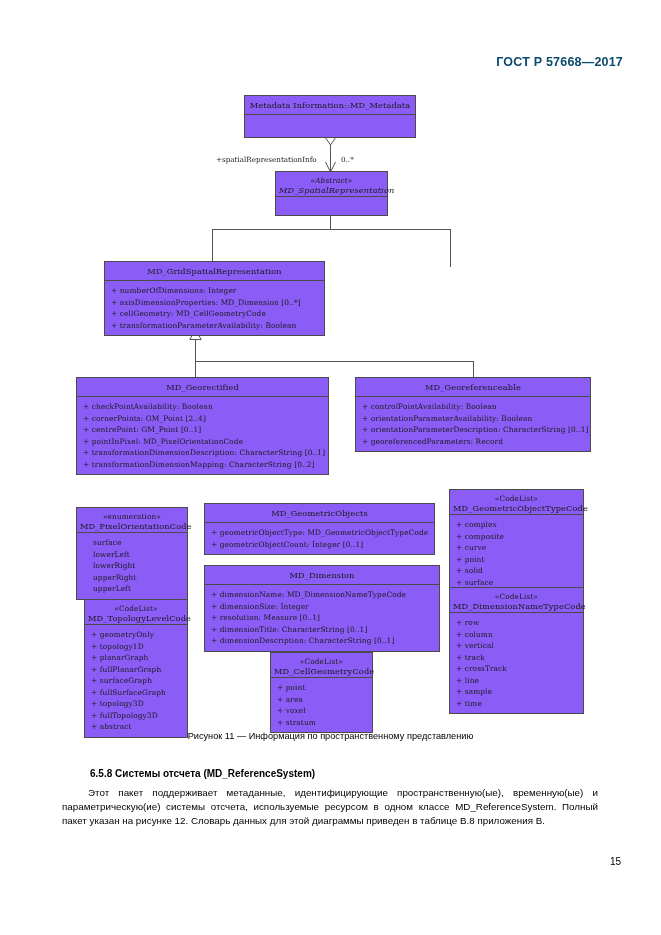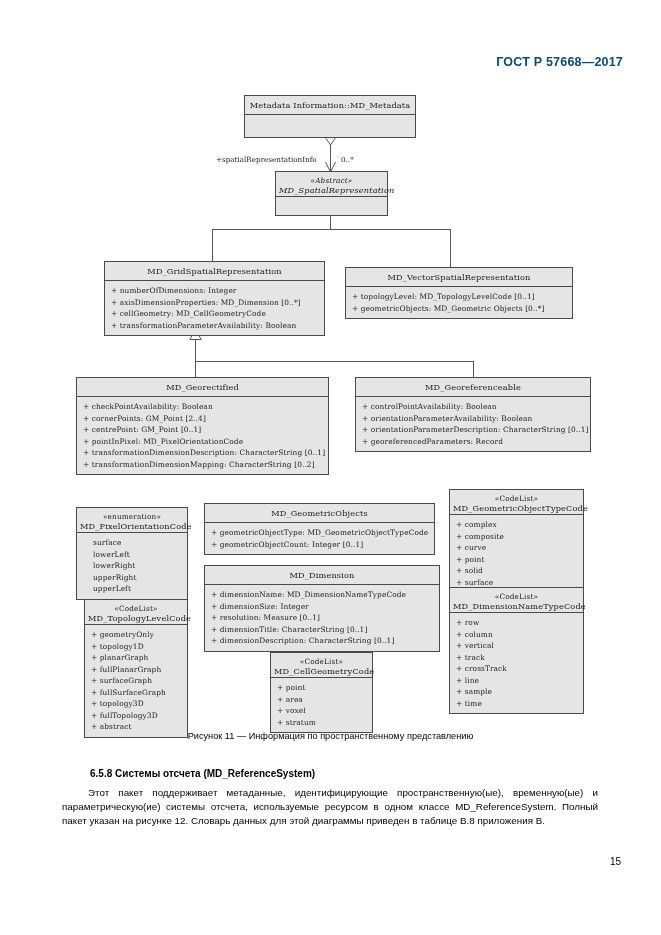--- a/index.html
+++ b/index.html
@@ -28,21 +28,21 @@
     font-size: 12.5px;
     font-weight: bold;
     letter-spacing: 0.2px;
     color: #0c4a6e;
   }
 
   
   .uml-box {
     position: absolute;
     border: 1px solid #4a4a4a;
-    background: #e5e5e5;
+    background: #8b5cf6;
     box-sizing: border-box;
     z-index: 3;
   }
   .uml-title {
     text-align: center;
     font-size: 8.2px;
     padding: 4px 3px 4px 3px;
     font-family: "DejaVu Serif", serif;
     letter-spacing: 0.15px;
     color: #1a1a1a;
@@ -208,28 +208,20 @@
     <div class="uml-title">MD_GridSpatialRepresentation</div>
     <div class="uml-sep"></div>
     <div class="uml-body">
       <div class="attr">+  numberOfDimensions:  Integer</div>
       <div class="attr">+  axisDimensionProperties:  MD_Dimension [0..*]</div>
       <div class="attr">+  cellGeometry:  MD_CellGeometryCode</div>
       <div class="attr">+  transformationParameterAvailability:  Boolean</div>
     </div>
   </div>
 
-  <div class="uml-box" style="left:345px; top:267px; width:228px;">
-    <div class="uml-title">MD_VectorSpatialRepresentation</div>
-    <div class="uml-sep"></div>
-    <div class="uml-body">
-      <div class="attr">+  topologyLevel:  MD_TopologyLevelCode [0..1]</div>
-      <div class="attr">+  geometricObjects:  MD_Geometric Objects [0..*]</div>
-    </div>
-  </div>
 
   <div class="uml-box" style="left:76px; top:377px; width:253px;">
     <div class="uml-title">MD_Georectified</div>
     <div class="uml-sep"></div>
     <div class="uml-body">
       <div class="attr">+  checkPointAvailability: Boolean</div>
       <div class="attr">+  cornerPoints: GM_Point [2..4]</div>
       <div class="attr">+  centrePoint: GM_Point [0..1]</div>
       <div class="attr">+  pointInPixel: MD_PixelOrientationCode</div>
       <div class="attr">+  transformationDimensionDescription: CharacterString [0..1]</div>

